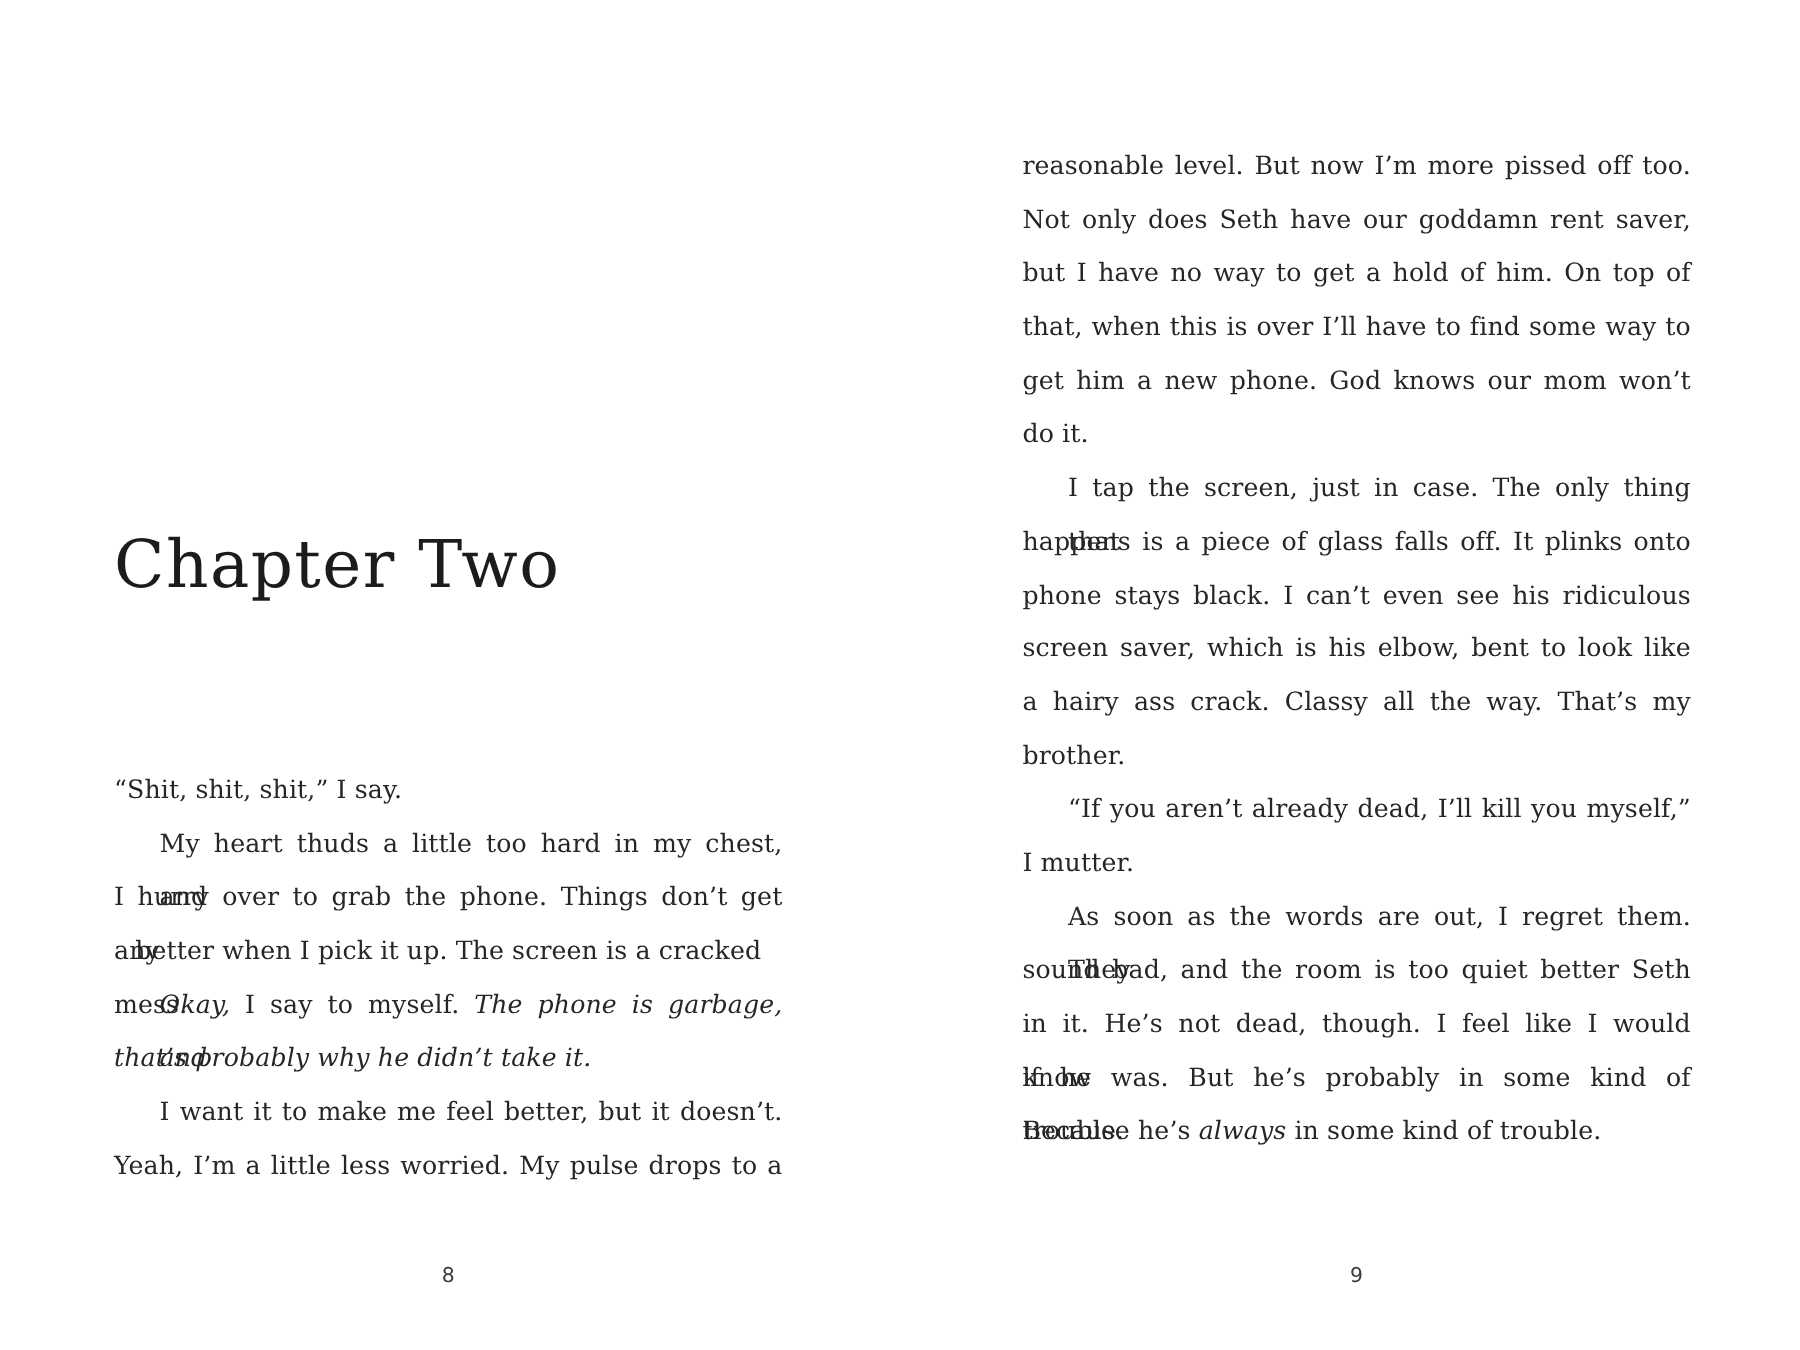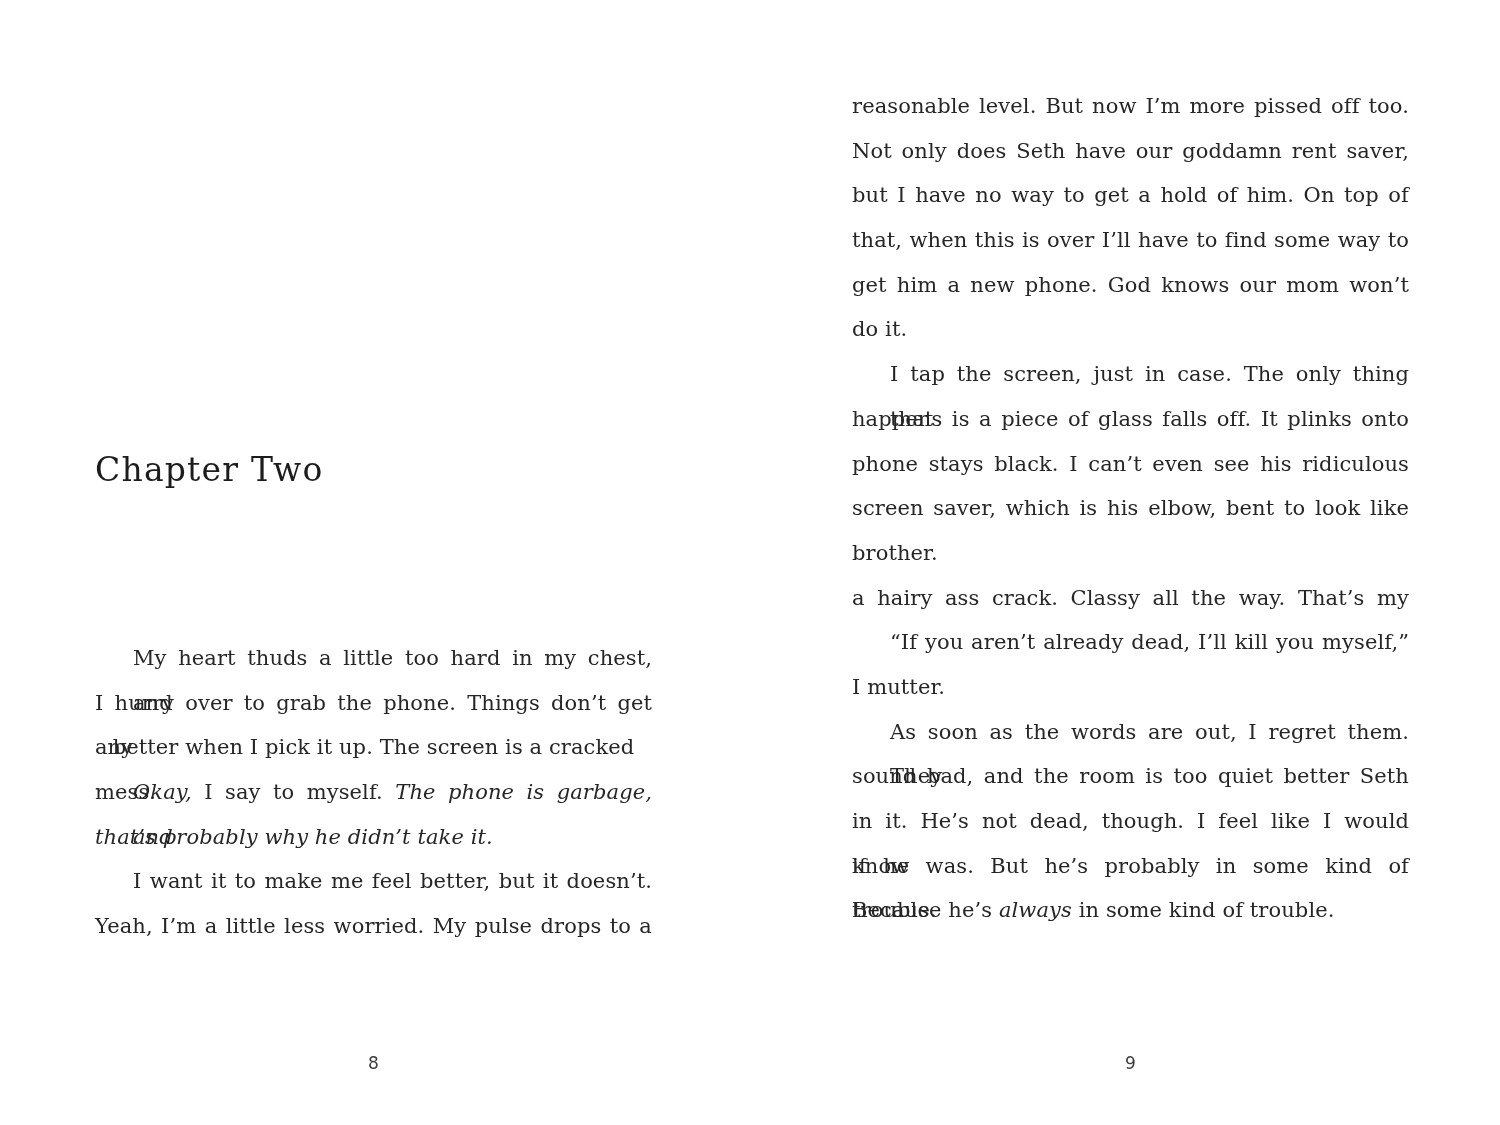--- a/index.html
+++ b/index.html
@@ -23,36 +23,36 @@
     width: 557px;
   }
   .page.left  { left: 95px; }
   .page.right { left: 852px; }
 
   .chapter-title {
     position: absolute;
     top: 444px;
     left: 0;
     margin: 0;
-    font-size: 33px;
+    font-size: 55px;
     font-weight: normal;
     letter-spacing: 1.2px;
     line-height: 52px;
     color: #1c1c1c;
     white-space: nowrap;
     text-align: right;
   }
 
   .textblock {
     position: absolute;
     left: 0;
     right: 0;
   }
   .tb-left  { top: 636px; }
-  .tb-right { top: 84px; }
+  .tb-right { top: 116px; }
 
   .line {
     height: 44.7px;
     line-height: 44.7px;
     font-size: 21px;
     letter-spacing: 0.1px;
     text-align: justify;
     text-align-last: justify;
     color: #262626;
   }
@@ -78,20 +78,21 @@
   }
 </style>
 </head>
 <body>
 
 <div class="spread">
 
   <section class="page left">
     <h1 class="chapter-title">Chapter Two</h1>
     <div class="textblock tb-left" id="tb-left">
+        <div class="line end"><span>“Shit, shit, shit,” I say.</span></div>
         <div class="line ind"><span>My heart thuds a little too hard in my chest, and</span></div>
         <div class="line"><span>I hurry over to grab the phone. Things don’t get any</span></div>
         <div class="line end"><span>better when I pick it up. The screen is a cracked mess.</span></div>
         <div class="line ind"><i>Okay,</i><span> I say to myself. </span><i>The phone is garbage, and</i></div>
         <div class="line end"><i>that’s probably why he didn’t take it.</i></div>
         <div class="line ind"><span>I want it to make me feel better, but it doesn’t.</span></div>
         <div class="line"><span>Yeah, I’m a little less worried. My pulse drops to a</span></div>
       </div>
     <div class="pagenum">8</div>
   </section>
@@ -101,22 +102,22 @@
         <div class="line"><span>reasonable level. But now I’m more pissed off too.</span></div>
         <div class="line"><span>Not only does Seth have our goddamn rent saver,</span></div>
         <div class="line"><span>but I have no way to get a hold of him. On top of</span></div>
         <div class="line"><span>that, when this is over I’ll have to find some way to</span></div>
         <div class="line"><span>get him a new phone. God knows our mom won’t</span></div>
         <div class="line end"><span>do it.</span></div>
         <div class="line ind"><span>I tap the screen, just in case. The only thing that</span></div>
         <div class="line"><span>happens is a piece of glass falls off. It plinks onto</span></div>
         <div class="line"><span>phone stays black. I can’t even see his ridiculous</span></div>
         <div class="line"><span>screen saver, which is his elbow, bent to look like</span></div>
+        <div class="line"><span>a hairy ass crack. Classy all the way. That’s my</span></div>
         <div class="line end"><span>brother.</span></div>
-        <div class="line"><span>a hairy ass crack. Classy all the way. That’s my</span></div>
         <div class="line ind"><span>“If you aren’t already dead, I’ll kill you myself,”</span></div>
         <div class="line end"><span>I mutter.</span></div>
         <div class="line ind"><span>As soon as the words are out, I regret them. They</span></div>
         <div class="line"><span>sound bad, and the room is too quiet better Seth</span></div>
         <div class="line"><span>in it. He’s not dead, though. I feel like I would know</span></div>
         <div class="line"><span>if he was. But he’s probably in some kind of trouble.</span></div>
         <div class="line end"><span>Because he’s </span><i>always</i><span> in some kind of trouble.</span></div>
       </div>
     <div class="pagenum">9</div>
   </section>

